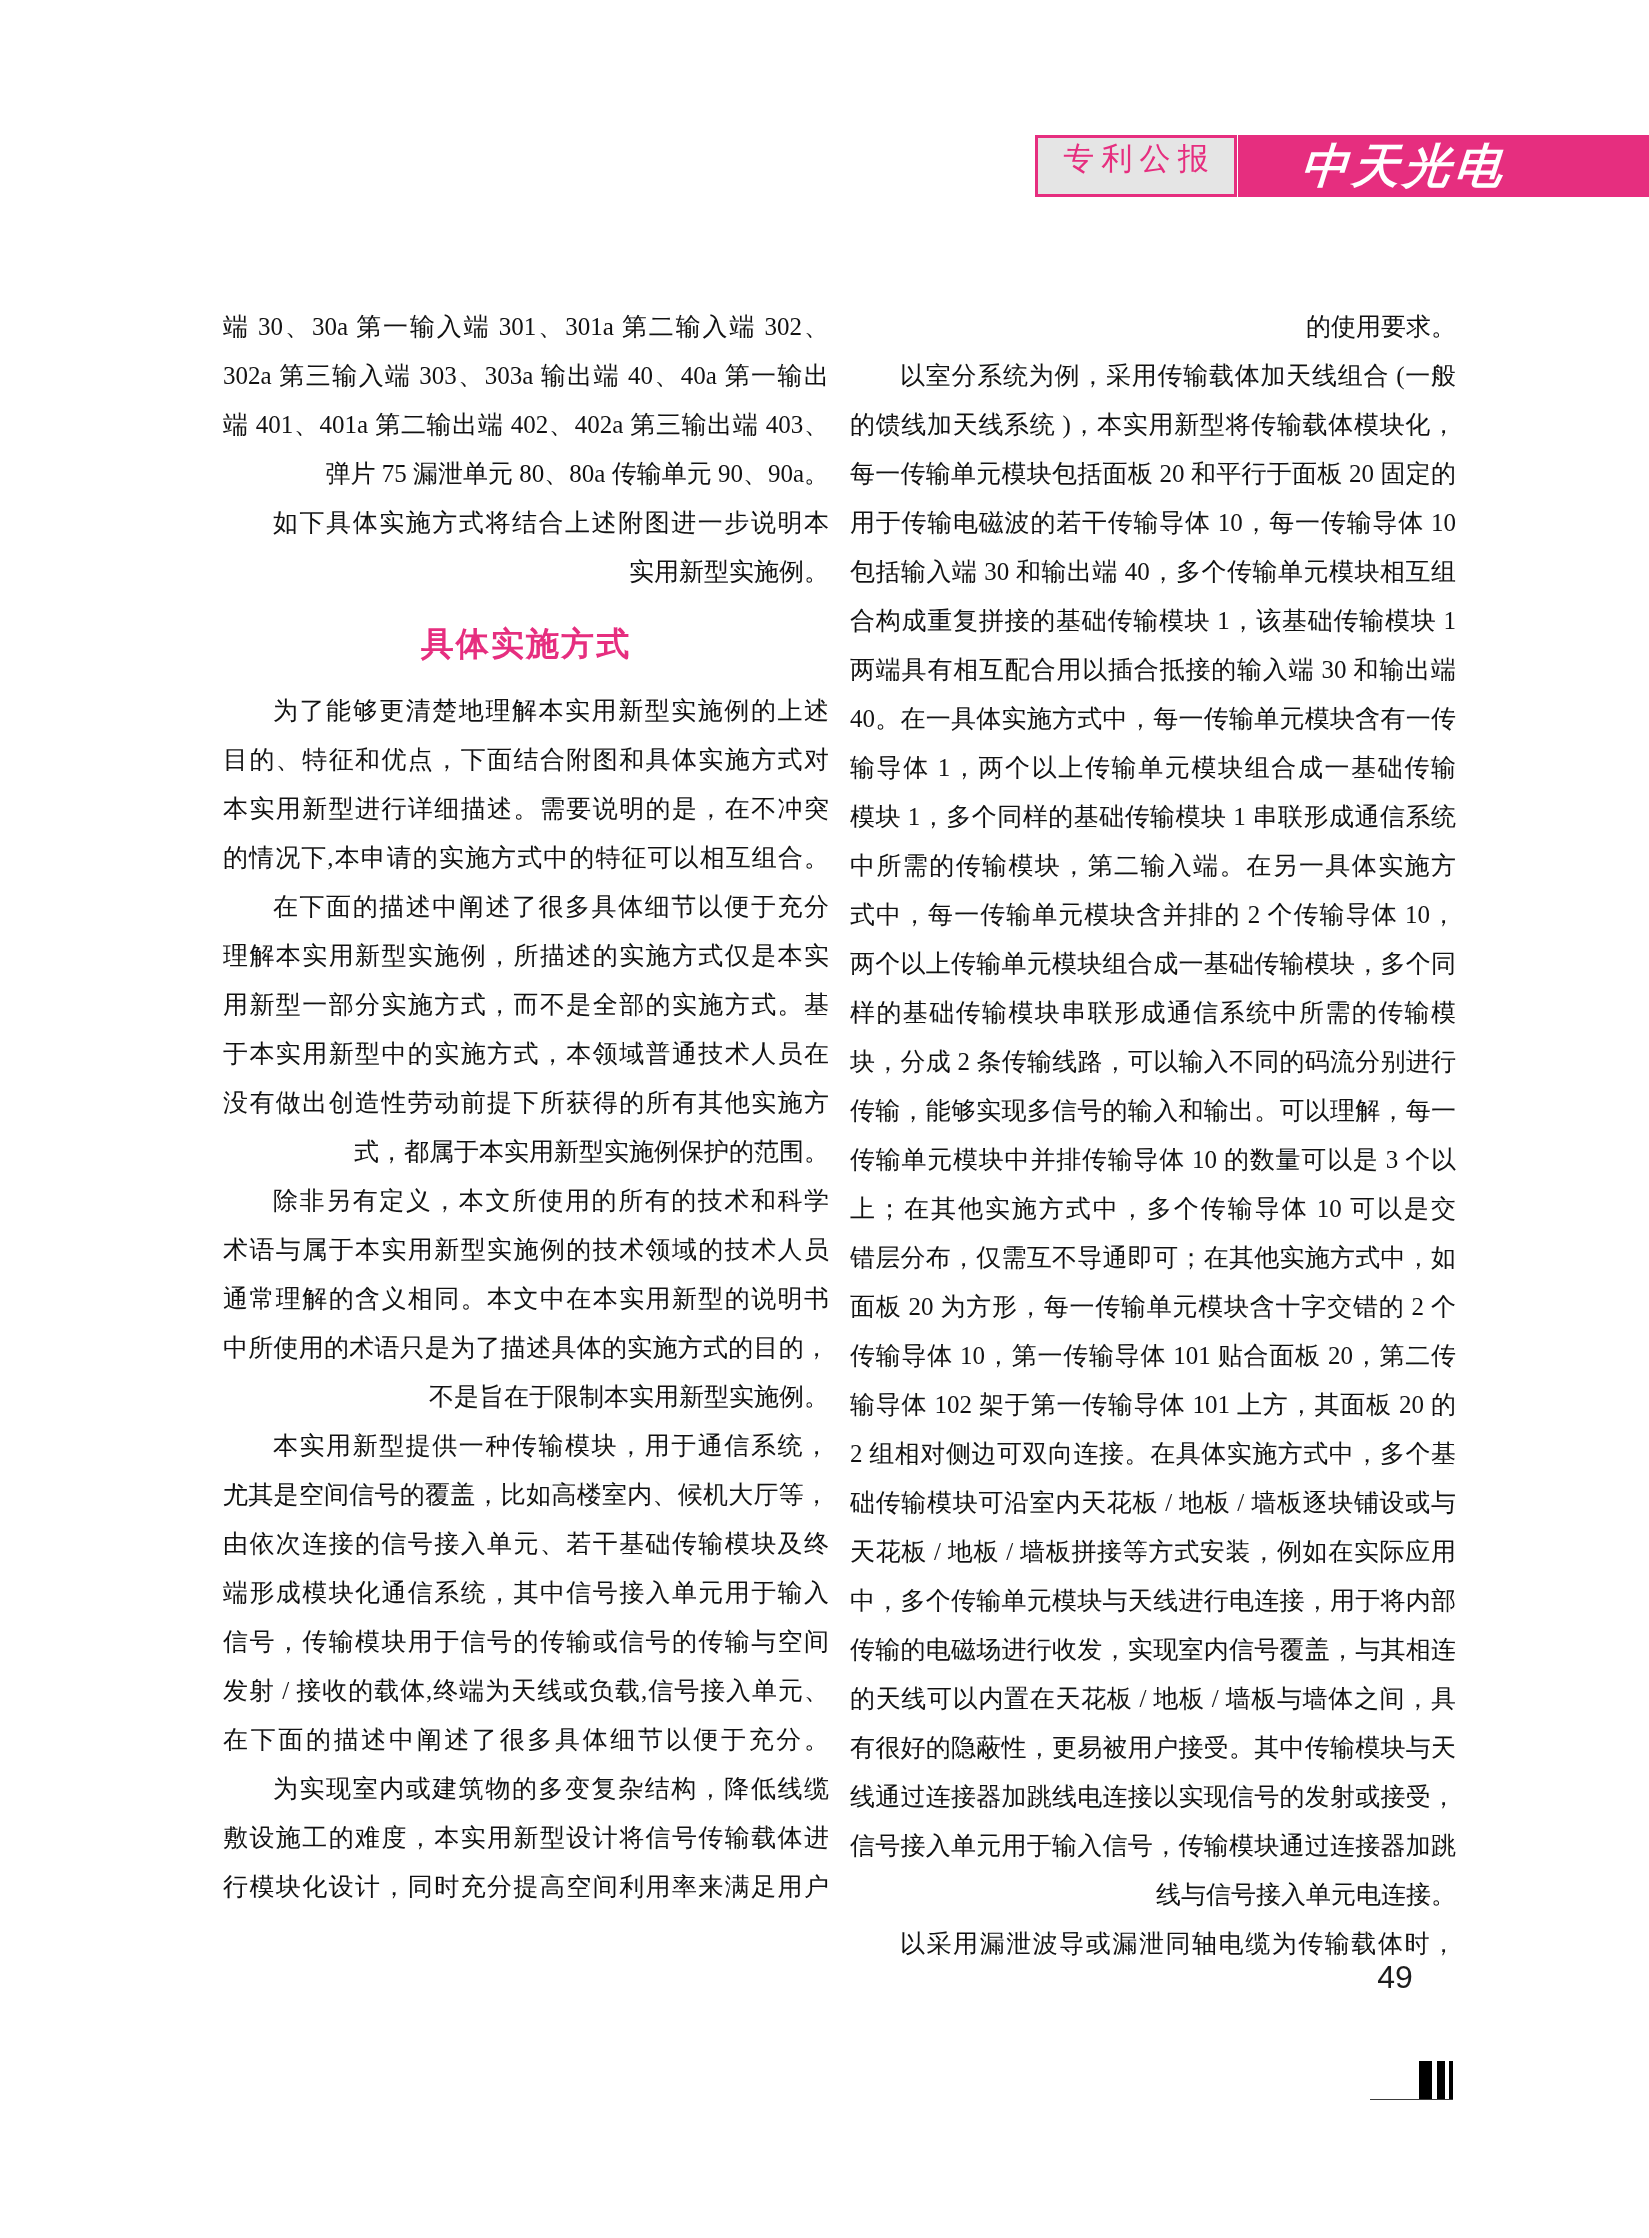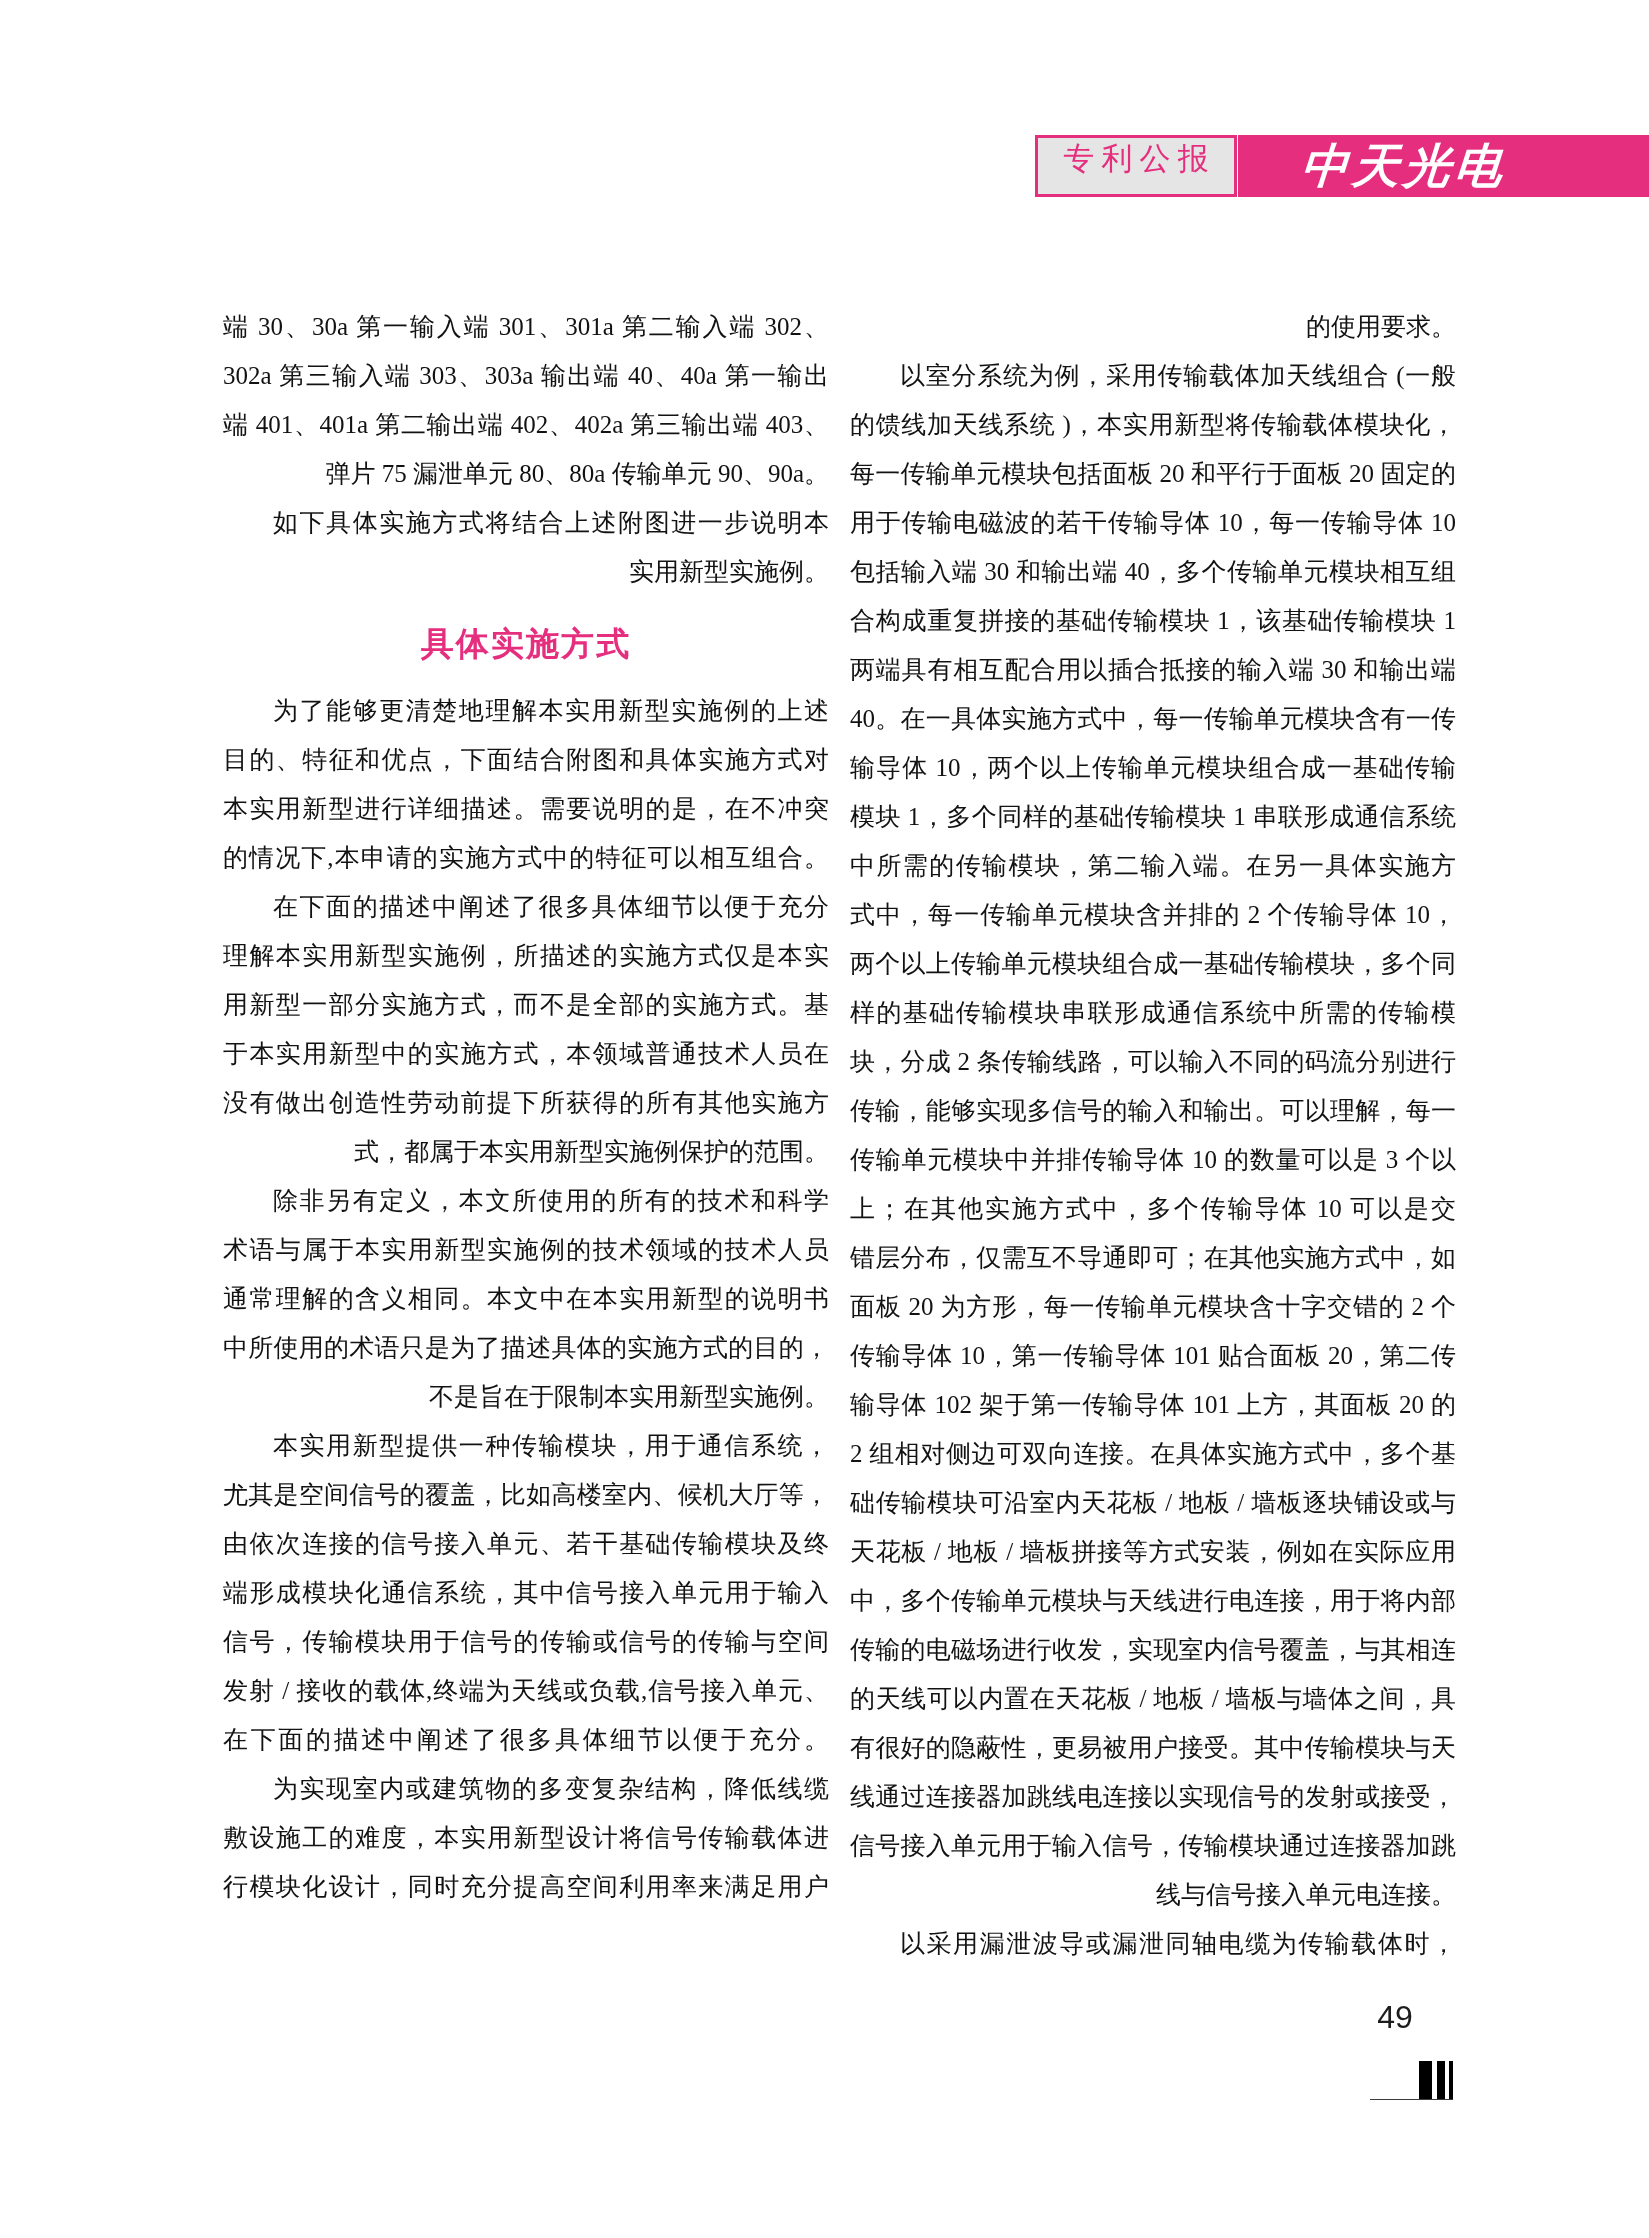--- a/index.html
+++ b/index.html
@@ -84,21 +84,21 @@
   .line.heading::after { display: none; }
   
   .footer-rule {
     position: absolute;
     left: 1370px; top: 2099px;
     width: 83px; height: 1.4px;
     background: #3c3c3c;
   }
   .page-number {
     position: absolute;
-    left: 1375px; top: 1999px;
+    left: 1375px; top: 1959px;
     width: 40px; height: 37px;
     font-family: "Liberation Sans", sans-serif;
     font-size: 32px;
     line-height: 37px;
     color: #1d1d1d;
     text-align: center;
   }
   .fbar { position: absolute; background: #000; top: 2061px; height: 38px; }
   .fbar1 { left: 1419px; width: 13px; }
   .fbar2 { left: 1437px; width: 7.8px; }
@@ -153,21 +153,21 @@
   <div class="col col-right">
       <div class="line end">的使用要求。</div>
       <div class="line indent">以室分系统为例，采用传输载体加天线组合 (一般</div>
       <div class="line">的馈线加天线系统 )，本实用新型将传输载体模块化，</div>
       <div class="line">每一传输单元模块包括面板 20 和平行于面板 20 固定的</div>
       <div class="line">用于传输电磁波的若干传输导体 10，每一传输导体 10</div>
       <div class="line">包括输入端 30 和输出端 40，多个传输单元模块相互组</div>
       <div class="line">合构成重复拼接的基础传输模块 1，该基础传输模块 1</div>
       <div class="line">两端具有相互配合用以插合抵接的输入端 30 和输出端</div>
       <div class="line">40。在一具体实施方式中，每一传输单元模块含有一传</div>
-      <div class="line">输导体 10，两个以上传输单元模块组合成一基础传输</div>
+      <div class="line">输导体 1，两个以上传输单元模块组合成一基础传输</div>
       <div class="line">模块 1，多个同样的基础传输模块 1 串联形成通信系统</div>
       <div class="line">中所需的传输模块，第二输入端。在另一具体实施方</div>
       <div class="line">式中，每一传输单元模块含并排的 2 个传输导体 10，</div>
       <div class="line">两个以上传输单元模块组合成一基础传输模块，多个同</div>
       <div class="line">样的基础传输模块串联形成通信系统中所需的传输模</div>
       <div class="line">块，分成 2 条传输线路，可以输入不同的码流分别进行</div>
       <div class="line">传输，能够实现多信号的输入和输出。可以理解，每一</div>
       <div class="line">传输单元模块中并排传输导体 10 的数量可以是 3 个以</div>
       <div class="line">上；在其他实施方式中，多个传输导体 10 可以是交错、</div>
       <div class="line">错层分布，仅需互不导通即可；在其他实施方式中，如</div>

